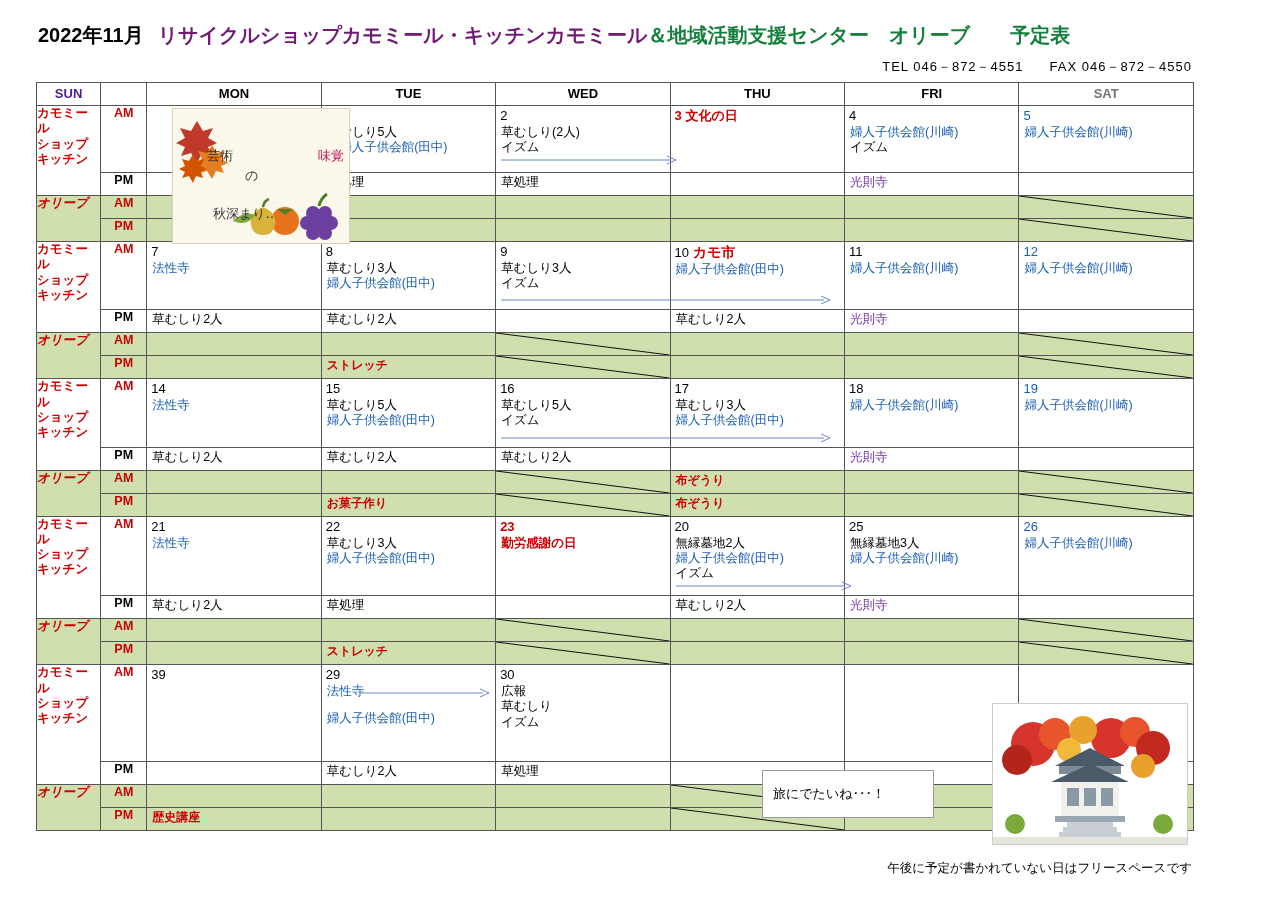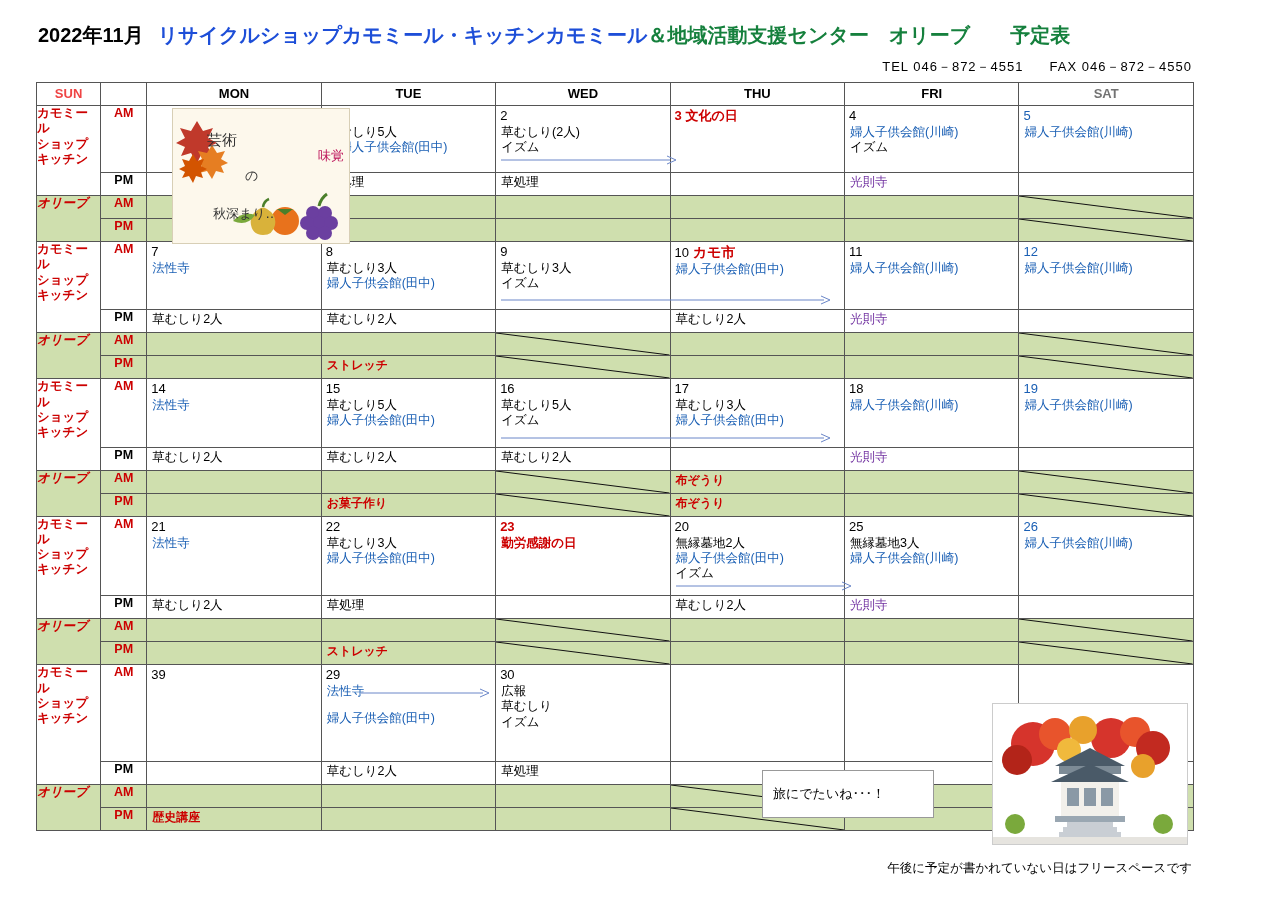--- a/index.html
+++ b/index.html
@@ -9,21 +9,21 @@
     color:#000;overflow:hidden;
   }
   .page{position:relative;width:1280px;height:905px;}
 
   
   .title-row{
     position:absolute;left:38px;top:22px;white-space:nowrap;
     font-size:20px;font-weight:bold;letter-spacing:0px;
   }
   .title-row .t-date{color:#000;}
-  .title-row .t-red{color:#1d4ed8;}
+  .title-row .t-red{color:#701a75;}
   .title-row .t-black{color:#15803d;}
   .contact{
     position:absolute;right:88px;top:58px;
     font-size:13px;letter-spacing:1px;white-space:nowrap;
   }
   .contact .gap{display:inline-block;width:26px;}
 
   
   table.cal{
     position:absolute;left:36px;top:82px;
@@ -41,21 +41,21 @@
   
   col.c-label{width:64px;}
   col.c-ampm{width:46px;}
   col.c-day{width:174px;}
 
   
   tr.head td{
     height:22px;text-align:center;vertical-align:middle;
     font-size:13px;font-weight:bold;
   }
-  .sun-h{color:#ef4444;}
+  .sun-h{color:#4c1d95;}
   .sat-h{color:#737373;}
 
   
   .lab-kam{
     color:#cc0000;font-size:11.5px;font-weight:bold;
     padding:4px 3px 2px 4px;line-height:1.35;text-align:left;
   }
   .lab-oli{
     color:#cc0000;font-size:12px;font-weight:bold;
     padding:1px 3px 1px 4px;text-align:left;vertical-align:middle;font-style:italic;
@@ -96,21 +96,21 @@
   .arrow{position:relative;height:12px;}
   .arrow svg{position:absolute;left:0;top:0;overflow:visible;}
 
   
   .artbox{
     position:absolute;left:172px;top:108px;width:176px;height:134px;
     background:#fdf7ea;border:1px solid #d8cfb6;
     box-shadow:0 0 0 1px #fff inset;
     overflow:hidden;z-index:5;
   }
-  .artbox .w1{position:absolute;left:34px;top:22px;font-size:15px;color:#333;}
+  .artbox .w1{position:absolute;left:34px;top:38px;font-size:13px;color:#333;}
   .artbox .w2{position:absolute;left:106px;top:38px;font-size:13px;color:#be185d;padding-left:39px;}
   .artbox .w3{position:absolute;left:72px;top:58px;font-size:13px;color:#333;}
   .artbox .w4{position:absolute;left:40px;top:96px;font-size:13px;color:#333;}
 
   
   .photo{
     position:absolute;left:992px;top:703px;width:194px;height:140px;
     background:#ffffff;border:1px solid #ccc;overflow:hidden;z-index:5;
   }
   

